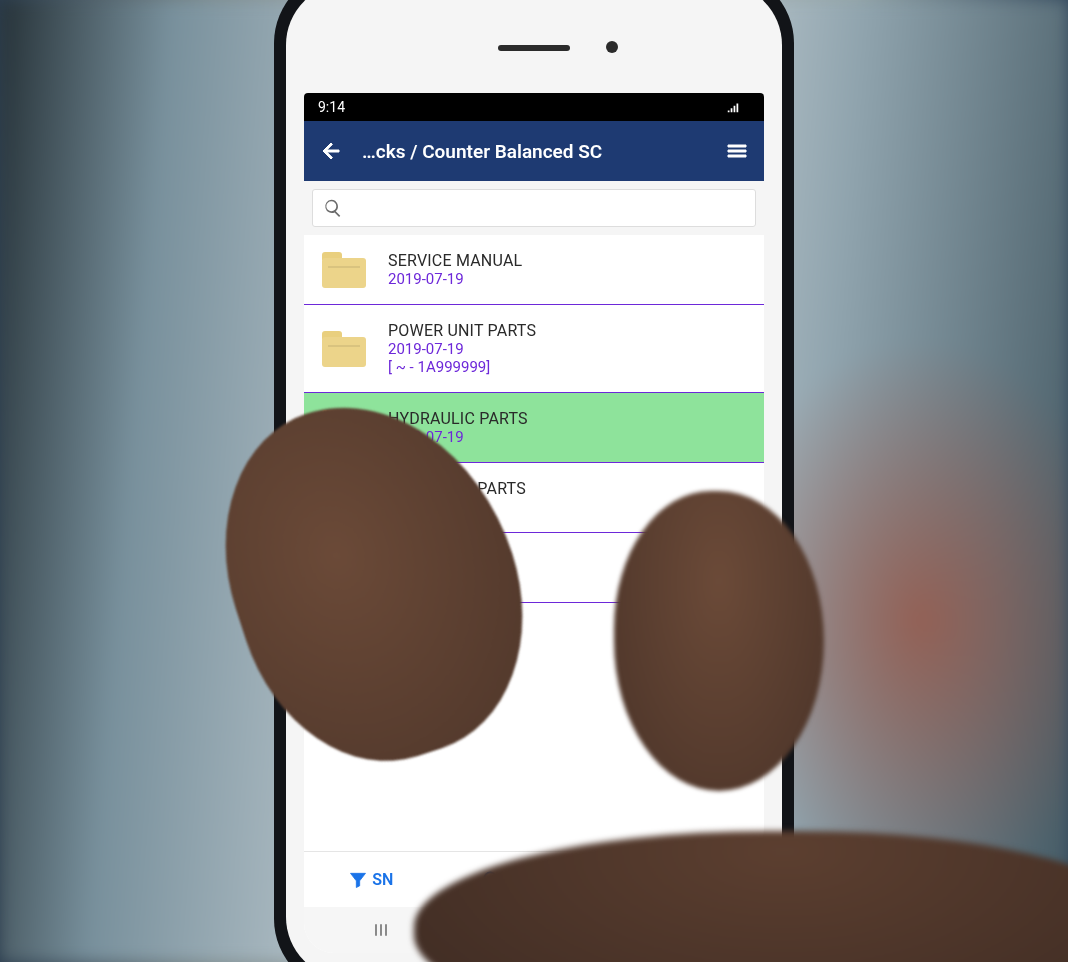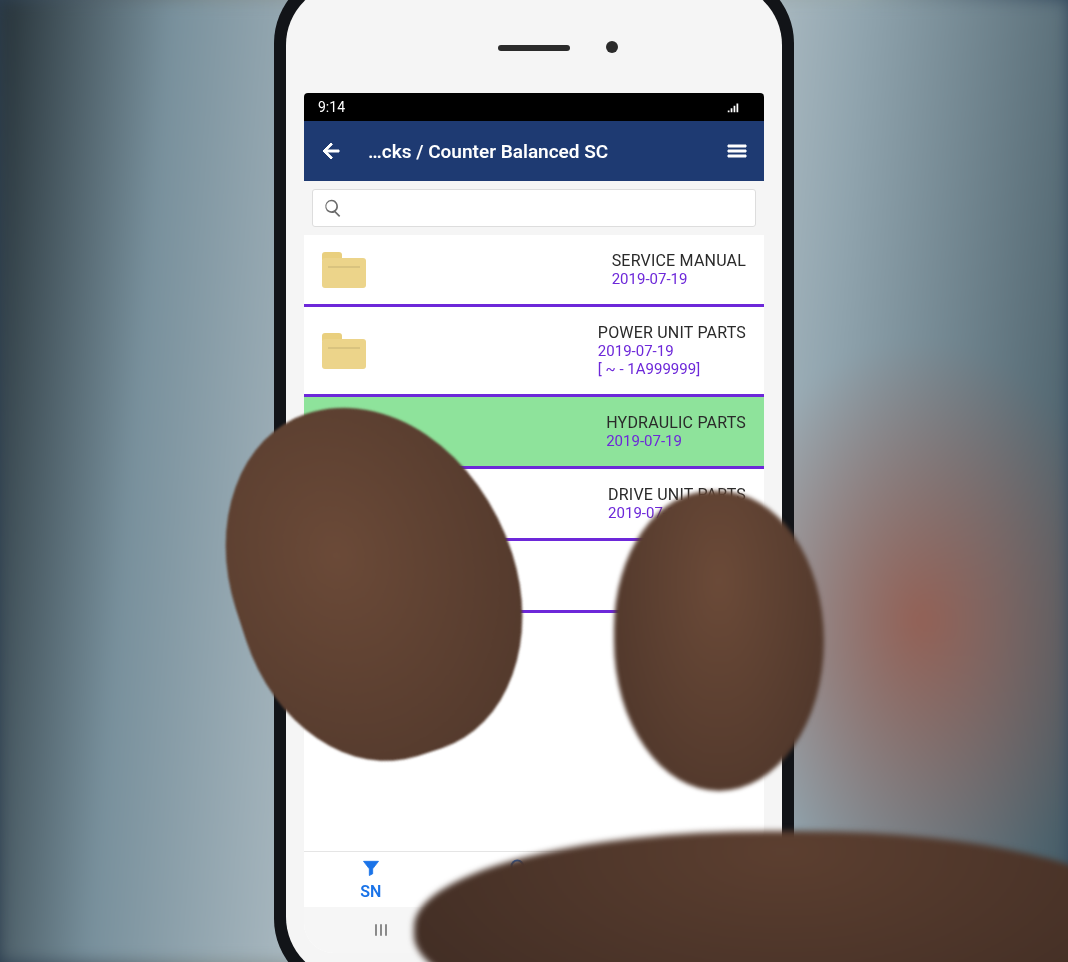--- a/index.html
+++ b/index.html
@@ -58,57 +58,56 @@
   .status-bar {
     height: 28px; background: #000; color: #fff;
     display: flex; align-items: center; justify-content: space-between;
     padding: 0 14px; font-size: 14px;
   }
   .status-icons { display: flex; gap: 6px; align-items: flex-start; flex-direction: column; }
   .status-icons svg { width: 14px; height: 14px; fill: #fff; }
   
   .app-header {
     height: 60px; background: #1e3a72; color: #fff;
-    display: flex; align-items: center; gap: 24px; padding: 4px 14px;
+    display: flex; align-items: center; gap: 18px; padding: 4px 14px;
   }
   .app-header .title { flex: 1; font-size: 19px; font-weight: 600; white-space: nowrap; overflow: hidden; }
   .header-icon { width: 26px; height: 26px; display: flex; align-items: center; justify-content: center; cursor: pointer; }
   .header-icon svg { width: 24px; height: 24px; fill: #fff; stroke: #fff; }
   
   .filter-wrap { padding: 8px; background: #f5f5f5; }
   .filter-box {
     background: #fff; border: 1px solid #ddd; border-radius: 3px;
     display: flex; align-items: center; padding: 8px 10px; gap: 10px;
   }
   .filter-box svg { width: 20px; height: 20px; fill: #6b6b6b; }
   .filter-box input { border: none; outline: none; flex: 1; font-size: 16px; color: #555; }
   
   .list { flex: 1; background: #fff; overflow-y: hidden; }
   .list-item {
     display: flex; align-items: center; gap: 22px;
-    padding: 16px 18px; border-bottom: 3px solid #6d28d9;
+    padding: 16px 18px; border-bottom: 1px solid #6d28d9;
     cursor: pointer;
-    justify-content: space-between;
   }
   .list-item.selected { background: #8ee39b; }
   .folder-icon { width: 44px; height: 36px; position: relative; flex-shrink: 0; }
   .folder-icon .tab { position: absolute; top: 0; left: 0; width: 20px; height: 8px; background: #e9cf7e; border-radius: 3px 3px 0 0; }
   .folder-icon .body { position: absolute; top: 6px; left: 0; width: 44px; height: 30px; background: #ecd48a; border-radius: 3px; }
   .folder-icon .slit { position: absolute; top: 14px; left: 6px; width: 32px; height: 2px; background: rgba(0,0,0,0.08); }
   .item-text { display: flex; flex-direction: column; gap: 0; }
   .item-title { font-size: 16px; color: #2a2a2a; letter-spacing: 0.2px; }
   .item-date, .item-extra { font-size: 15px; color: #6d28d9; }
   
   .bottom-bar {
     height: 56px; background: #fff; border-top: 1px solid #e5e5e5;
     display: flex; align-items: center; justify-content: space-around;
   }
   .bottom-item {
     display: flex; align-items: center; gap: 4px; color: #1a73e8;
-    font-size: 16px; font-weight: 600; cursor: pointer; flex-direction: column;
+    font-size: 16px; font-weight: 600; cursor: pointer;
   }
   .bottom-item svg { width: 20px; height: 20px; fill: #1a73e8; stroke: #1a73e8; }
   
   .nav-bar {
     height: 46px; background: #f6f6f6;
     display: flex; align-items: center; justify-content: space-around;
   }
   .nav-bar .nav-btn { width: 80px; display: flex; justify-content: center; cursor: pointer; }
   .nav-bar svg { width: 20px; height: 20px; fill: none; stroke: #555; stroke-width: 1.6; }
   

